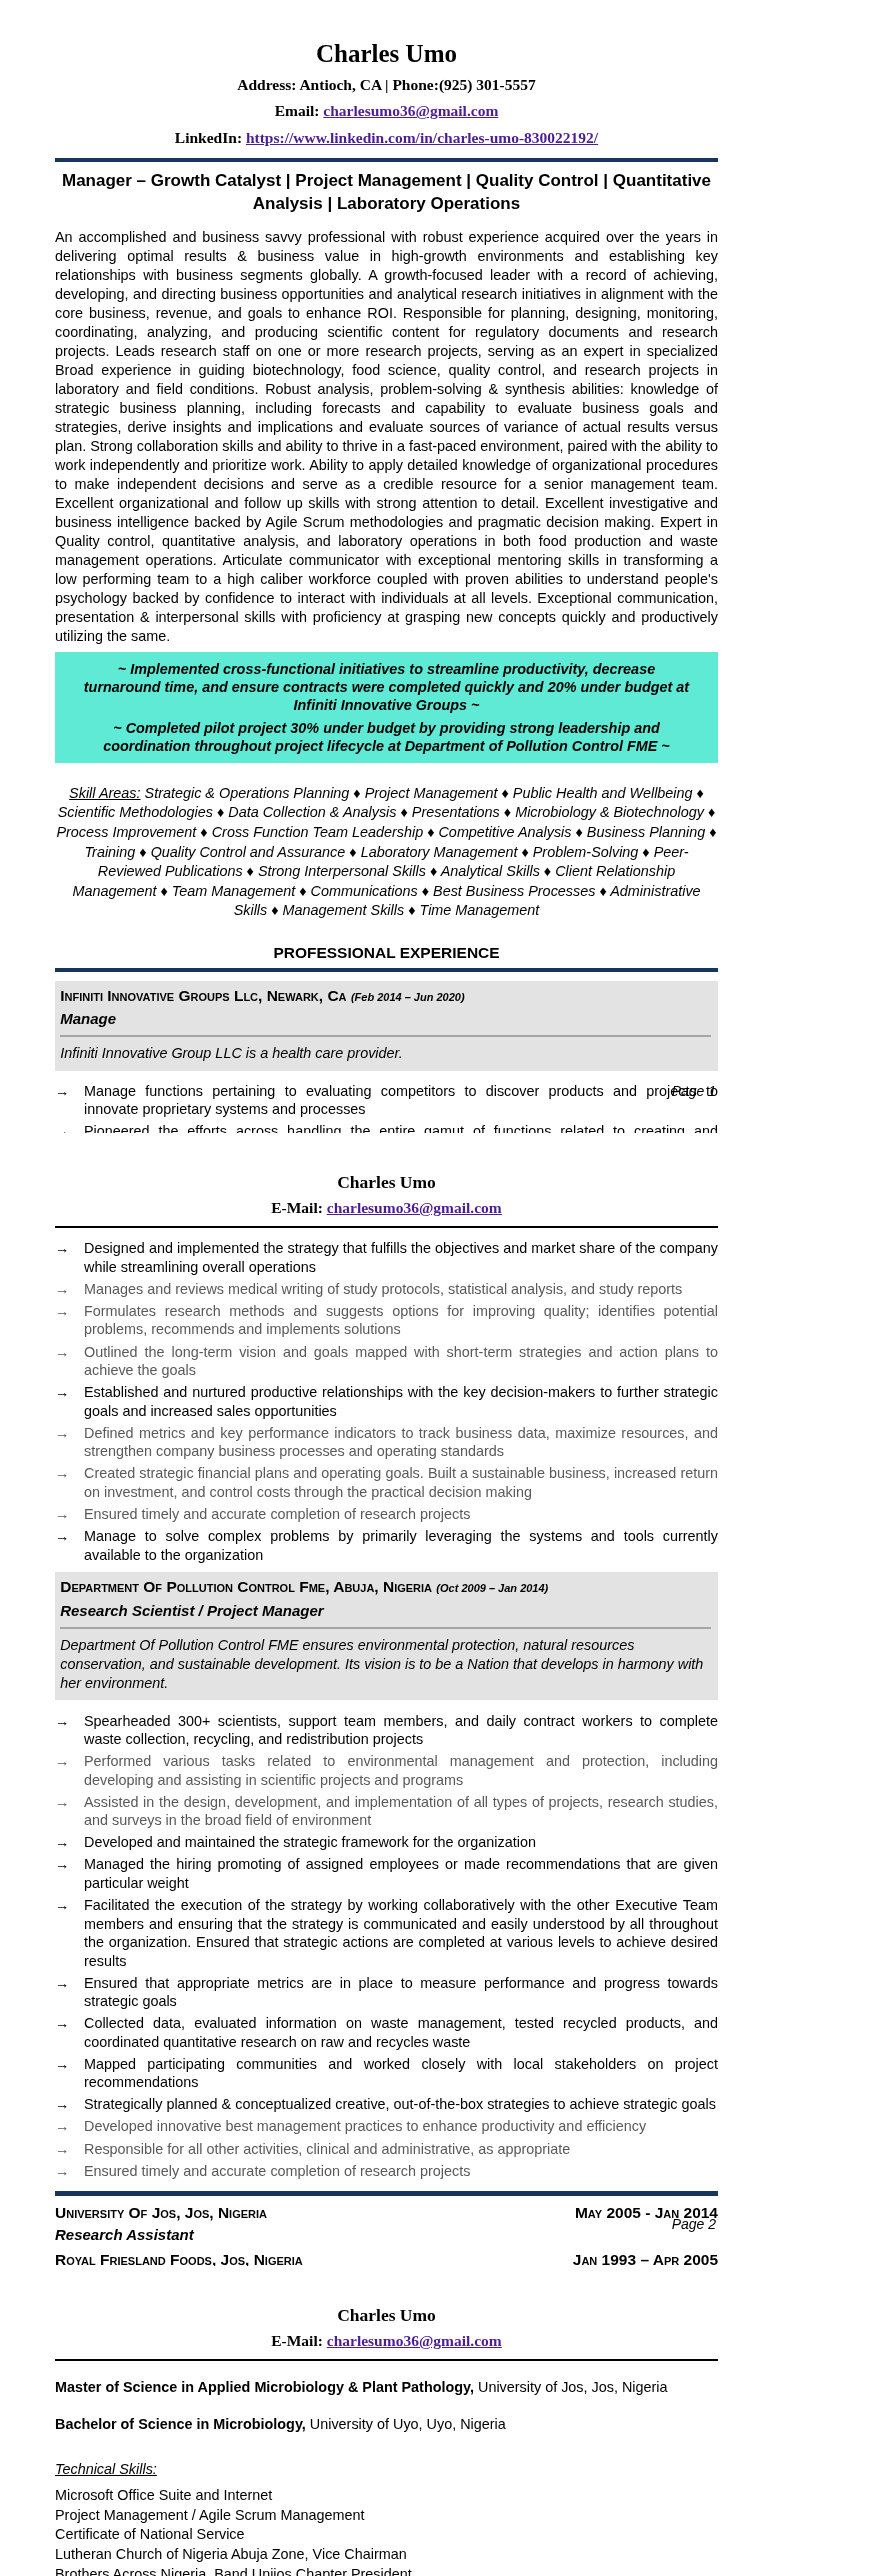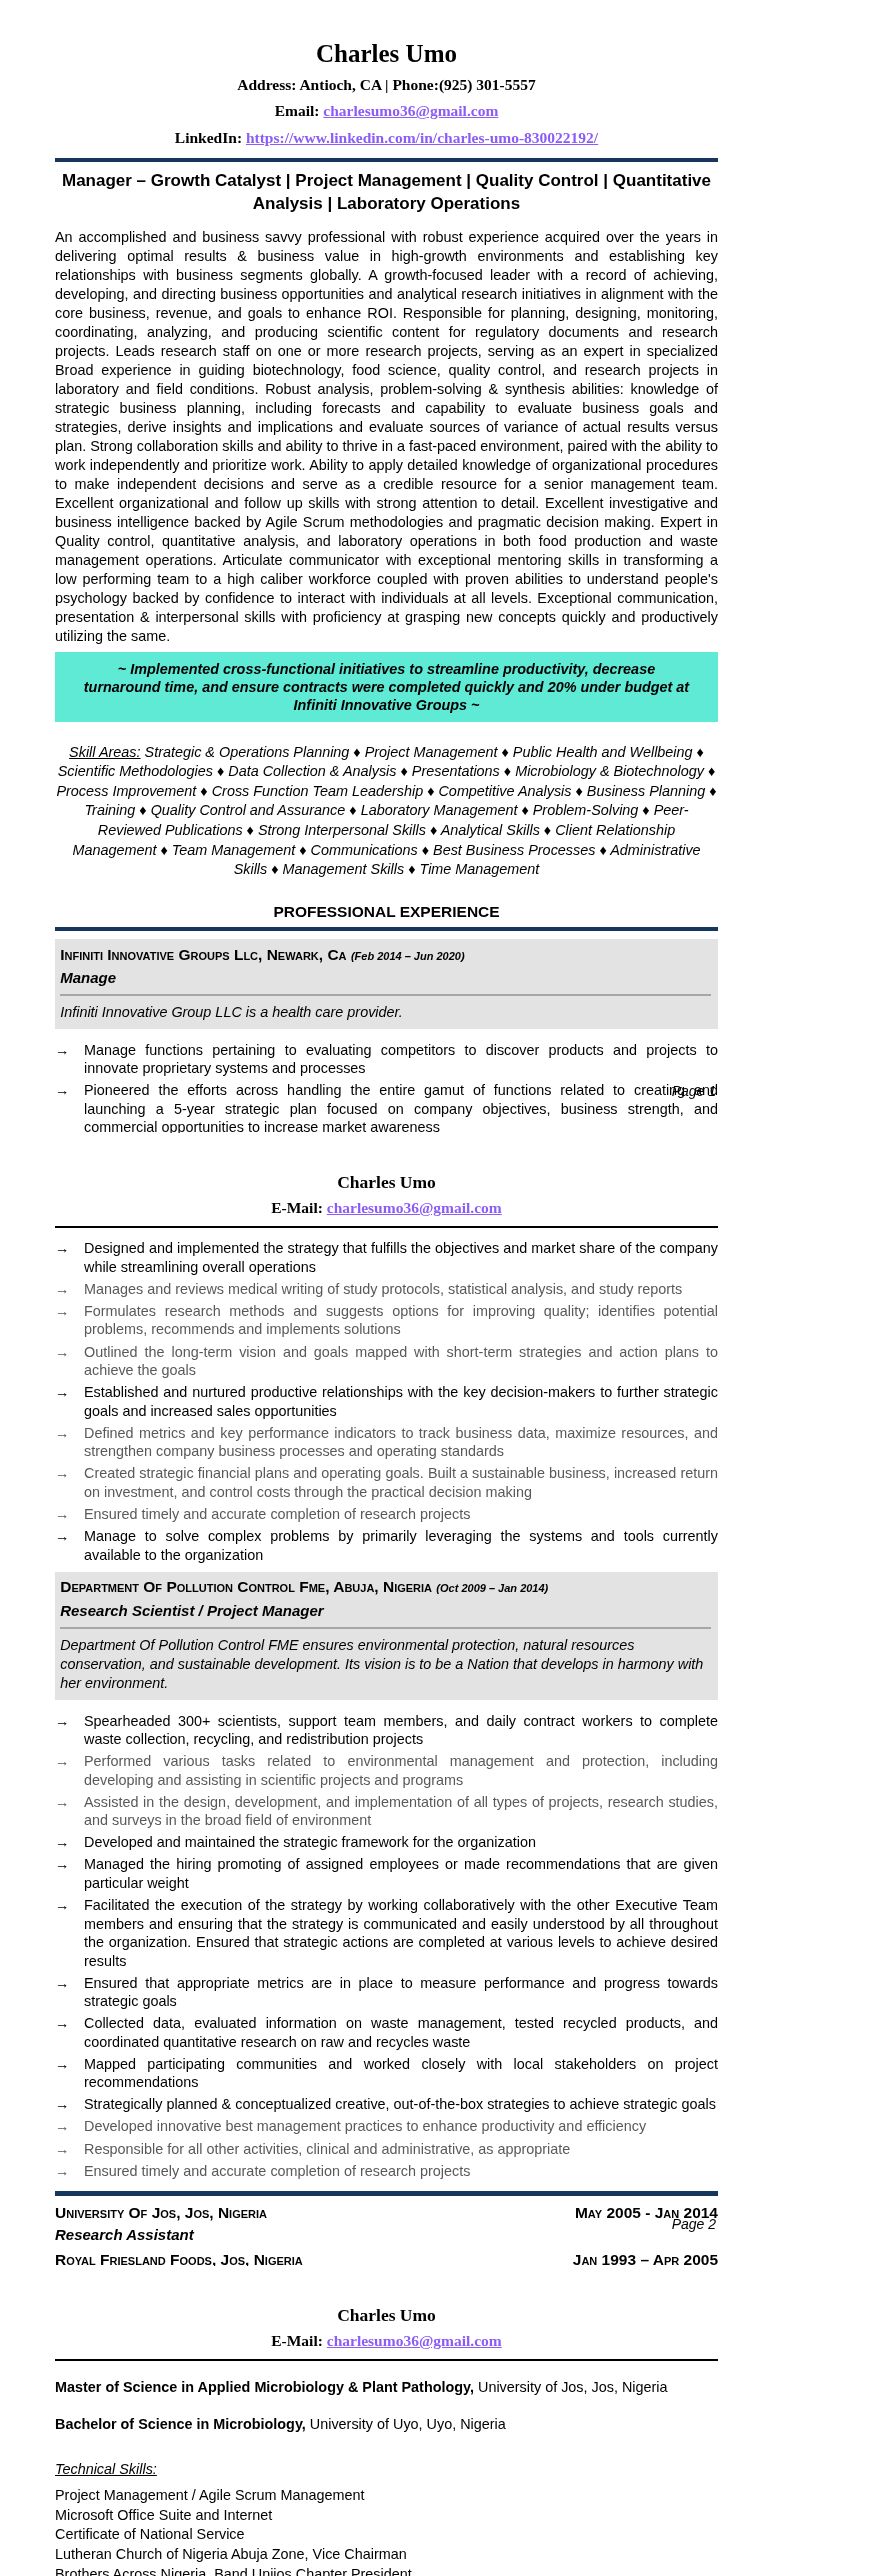--- a/index.html
+++ b/index.html
@@ -5,21 +5,21 @@
   html,body{margin:0;padding:0;background:#ffffff;}
   body{width:876px;font-family:"Liberation Sans",sans-serif;color:#000;}
   .page{width:773px;height:1133px;position:relative;box-sizing:border-box;
         padding:0 55px;overflow:hidden;background:#fff;}
 
   
   .name-main{font-family:"Liberation Serif",serif;font-weight:bold;font-size:25px;
              text-align:center;padding-top:40px;}
   .contact-line{font-family:"Liberation Serif",serif;font-weight:bold;font-size:15.5px;
                 text-align:center;margin-top:8.2px;}
-  a.doclink{color:#8b5cf6;text-decoration:underline;font-weight:bold;}
+  a.doclink{color:#4c1d95;text-decoration:underline;font-weight:bold;}
   .rule-navy{height:4.1px;background:#17365D;margin-top:11.3px;}
   .rule-black{height:1.5px;background:#000;margin-top:9.3px;}
   .doc-title{font-weight:bold;font-size:17px;text-align:center;line-height:23px;margin-top:7.2px;}
 
   .summary{font-size:14.4px;line-height:19px;text-align:justify;margin-top:12.4px;}
 
   .hl-box{background:#5eead4;margin-top:6.2px;padding:8.2px 26px;text-align:center;}
   .hl-line{font-weight:bold;font-style:italic;font-size:14.4px;line-height:18px;margin:0 0 5.2px 0;}
   .hl-line:last-child{margin-bottom:0;}
 
@@ -74,20 +74,21 @@
   <div class="contact-line">
     <span>LinkedIn: </span><a class="doclink" href="#">https://www.linkedin.com/in/charles-umo-830022192/</a>
   </div>
   <div class="rule-navy"></div>
   <div class="doc-title">Manager – Growth Catalyst | Project Management | Quality Control | Quantitative Analysis | Laboratory Operations</div>
 
   <div class="summary">An accomplished and business savvy professional with robust experience acquired over the years in delivering optimal results &amp; business value in high-growth environments and establishing key relationships with business segments globally. A growth-focused leader with a record of achieving, developing, and directing business opportunities and analytical research initiatives in alignment with the core business, revenue, and goals to enhance ROI. Responsible for planning, designing, monitoring, coordinating, analyzing, and producing scientific content for regulatory documents and research projects. Leads research staff on one or more research projects, serving as an expert in specialized Broad experience in guiding biotechnology, food science, quality control, and research projects in laboratory and field conditions. Robust analysis, problem-solving &amp; synthesis abilities: knowledge of strategic business planning, including forecasts and capability to evaluate business goals and strategies, derive insights and implications and evaluate sources of variance of actual results versus plan. Strong collaboration skills and ability to thrive in a fast-paced environment, paired with the ability to work independently and prioritize work. Ability to apply detailed knowledge of organizational procedures to make independent decisions and serve as a credible resource for a senior management team. Excellent organizational and follow up skills with strong attention to detail. Excellent investigative and business intelligence backed by Agile Scrum methodologies and pragmatic decision making. Expert in Quality control, quantitative analysis, and laboratory operations in both food production and waste management operations. Articulate communicator with exceptional mentoring skills in transforming a low performing team to a high caliber workforce coupled with proven abilities to understand people's psychology backed by confidence to interact with individuals at all levels. Exceptional communication, presentation &amp; interpersonal skills with proficiency at grasping new concepts quickly and productively utilizing the same.</div>
 
   <div class="hl-box">
       <div class="hl-line">~ Implemented cross-functional initiatives to streamline productivity, decrease turnaround time, and ensure contracts were completed quickly and 20% under budget at Infiniti Innovative Groups  ~</div>
+      <div class="hl-line">~ Completed pilot project 30% under budget by providing strong leadership and coordination throughout project lifecycle at Department of Pollution Control FME ~</div>
     </div>
 
   <div class="skills-par">
     <span class="skills-label">Skill Areas:</span>
     <span>Strategic &amp; Operations Planning ♦ Project Management ♦ Public Health and Wellbeing ♦ Scientific Methodologies ♦ Data Collection &amp; Analysis ♦ Presentations ♦ Microbiology &amp; Biotechnology ♦ Process Improvement ♦ Cross Function Team Leadership ♦ Competitive Analysis ♦ Business Planning ♦ Training ♦ Quality Control and Assurance ♦ Laboratory Management ♦ Problem-Solving ♦ Peer-Reviewed Publications ♦ Strong Interpersonal Skills ♦ Analytical Skills ♦ Client Relationship Management ♦ Team Management ♦ Communications ♦ Best Business Processes ♦ Administrative Skills ♦ Management Skills ♦ Time Management</span>
   </div>
 
   <div class="sec-heading">PROFESSIONAL EXPERIENCE</div>
   <div class="rule-navy"></div>
 
@@ -259,21 +260,21 @@
 
   <p class="edu">
     <b>Master of Science in Applied Microbiology &amp; Plant Pathology,</b><span> University of Jos, Jos, Nigeria</span>
   </p>
   <p class="edu">
     <b>Bachelor of Science in Microbiology,</b><span> University of Uyo, Uyo, Nigeria</span>
   </p>
 
   <div class="sub-label">Technical Skills:</div>
   <div class="tech-list">
+      <div class="tech-line">Microsoft Office Suite and Internet</div>
       <div class="tech-line">Project Management / Agile Scrum Management</div>
-      <div class="tech-line">Microsoft Office Suite and Internet</div>
       <div class="tech-line">Certificate of National Service</div>
       <div class="tech-line">Lutheran Church of Nigeria Abuja Zone, Vice Chairman</div>
       <div class="tech-line">Brothers Across Nigeria, Band Unijos Chapter President</div>
     </div>
 
 </div>
 
 
 </body></html>

